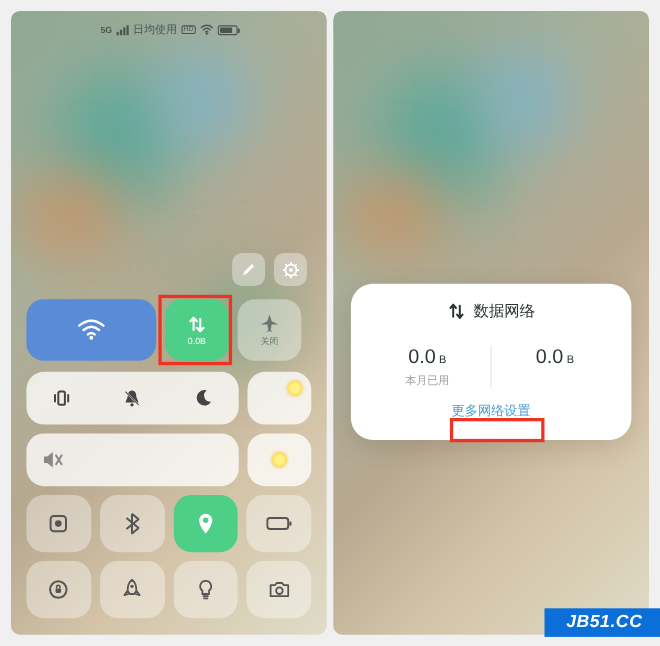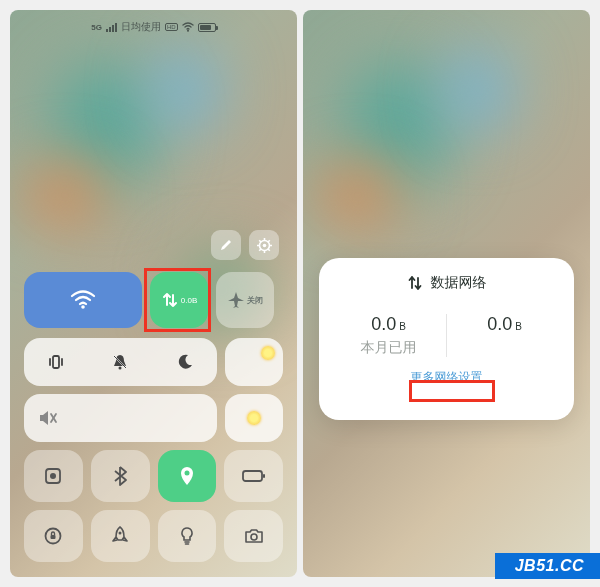--- a/index.html
+++ b/index.html
@@ -17,43 +17,43 @@
     .sigbars span { width: 2px; background: #4a5550; }
     .sigbars span:nth-child(1){height:3px} .sigbars span:nth-child(2){height:5px} .sigbars span:nth-child(3){height:7px} .sigbars span:nth-child(4){height:9px}
     .hd { border:1px solid #4a5550; font-size:6px; padding:0 1px; border-radius:2px; }
     .wifi-st { font-size: 11px; }
     .batt { width: 18px; height: 9px; border:1px solid #4a5550; border-radius:2px; position:relative; }
     .batt::after { content:''; position:absolute; right:-3px; top:2px; width:2px; height:4px; background:#4a5550; border-radius:0 1px 1px 0; }
     .batt::before { content:''; position:absolute; left:1px; top:1px; bottom:1px; width:70%; background:#4a5550; border-radius:1px; }
     .action-bar { position: absolute; top: 220px; right: 18px; display: flex; gap: 8px; }
     .ico-btn { width: 30px; height: 30px; border-radius: 9px; background: rgba(255,255,255,0.38); display:flex; align-items:center; justify-content:center; color:#fff; }
     .tiles-row { position: absolute; top: 262px; left: 14px; right: 14px; display: flex; gap: 8px; }
-    .tile { border-radius: 16px; display:flex; flex-direction:row; align-items:center; justify-content:center; }
+    .tile { border-radius: 16px; display:flex; flex-direction:column; align-items:center; justify-content:center; }
     .tile-wifi { width: 118px; height: 56px; background: #5a8bd6; color:#fff; flex-direction: row; }
     .tile-data { width: 58px; height: 56px; background: #4ecf87; color:#fff; gap:2px; }
-    .tile-air { width: 58px; height: 56px; background: rgba(255,255,255,0.38); color:#6a7470; gap:2px;font-weight:bold; }
+    .tile-air { width: 58px; height: 56px; background: rgba(255,255,255,0.38); color:#6a7470; gap:2px; }
     .tile-label { font-size: 8px; }
     .red-box { position: absolute; top: 258px; left: 134px; width: 67px; height: 64px; border: 3px solid #e32; pointer-events: none; }
     .row2 { position: absolute; top: 328px; left: 14px; right: 14px; display:flex; gap:8px; }
     .wide-tile { flex: 1; height: 48px; background: rgba(255,255,255,0.78); border-radius: 16px; display:flex; align-items:center; justify-content:space-around; color:#444; position:relative; }
     .narrow-tile { width: 58px; height: 48px; background: rgba(255,255,255,0.78); border-radius: 16px; display:flex; align-items:center; justify-content:center; color:#444; position:relative; }
     .row3 { position: absolute; top: 384px; left: 14px; right: 14px; display:flex; gap:8px; }
     .sun-dot { position:absolute; right:8px; top:8px; width:14px; height:14px; border-radius:50%; background: radial-gradient(circle, #fff385 35%, #f7c54a 100%); box-shadow:0 0 3px #f7c54a; }
     .grid-row { position: absolute; left: 14px; right: 14px; display:flex; gap:8px; }
     .r4 { top: 440px; } .r5 { top: 500px; }
     .sq-tile { flex:1; height: 52px; background: rgba(255,255,255,0.38); border-radius: 16px; display:flex; align-items:center; justify-content:center; color:#555; }
     .sq-tile.on { background: #4ecf87; color:#fff; }
-    .popup { position: absolute; left: 16px; right: 16px; top: 248px; background: #fff; border-radius: 20px; padding: 16px 12px 30px; box-shadow: 0 6px 24px rgba(0,0,0,0.12); }
+    .popup { position: absolute; left: 16px; right: 16px; top: 248px; background: #fff; border-radius: 20px; padding: 16px 12px 14px; box-shadow: 0 6px 24px rgba(0,0,0,0.12); }
     .popup-head { display:flex; align-items:center; justify-content:center; gap:8px; color:#2a3430; font-size:14px; font-weight:500; }
     .popup-stats { display:flex; margin-top:22px; }
     .stat { flex:1; text-align:center; }
     .stat-divider { width:1px; background:#e4e4e4; }
     .stat-val { font-size: 18px; color:#2a3430; font-weight:400; }
     .stat-unit { font-size: 10px; color:#2a3430; margin-left:3px; }
-    .stat-lbl { font-size: 14px; color:#9aa09c; margin-top:4px; }
+    .stat-lbl { font-size: 10px; color:#9aa09c; margin-top:4px; }
     .more-btn { display:block; margin: 8px auto 0; color:#4a9bd6; font-size:12px; background:none; border:none; padding: 4px 6px; font-family: Liberation Serif, serif; }
     .red-box2 { position:absolute; border:3px solid #e32; pointer-events:none; left: 90px; top: 122px; width: 86px; height: 22px; }
     .watermark { position: absolute; right: 0; bottom: 8px; background: #0a6fd8; color: #fff; font-weight: 800; font-style: italic; font-size: 16px; padding: 4px 16px 4px 20px; letter-spacing: 0.5px; }
     svg { display:block; }
   </style>
 </head>
 <body>
 
 <div class="screens">
 

